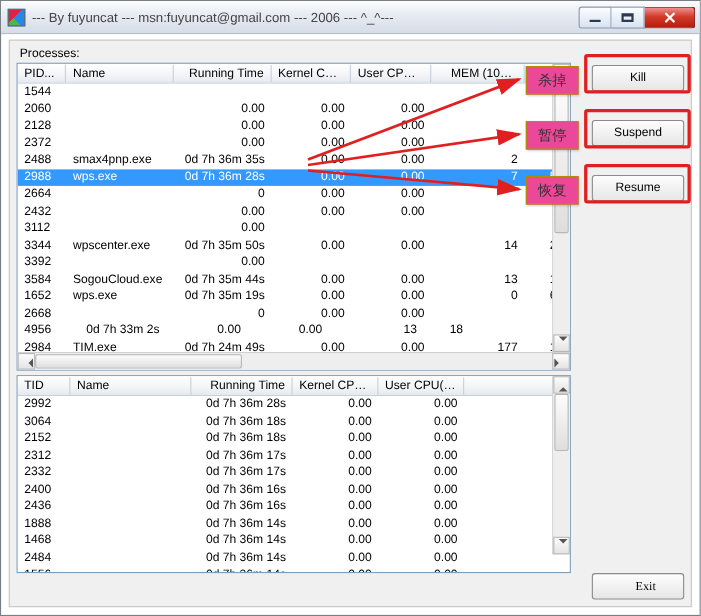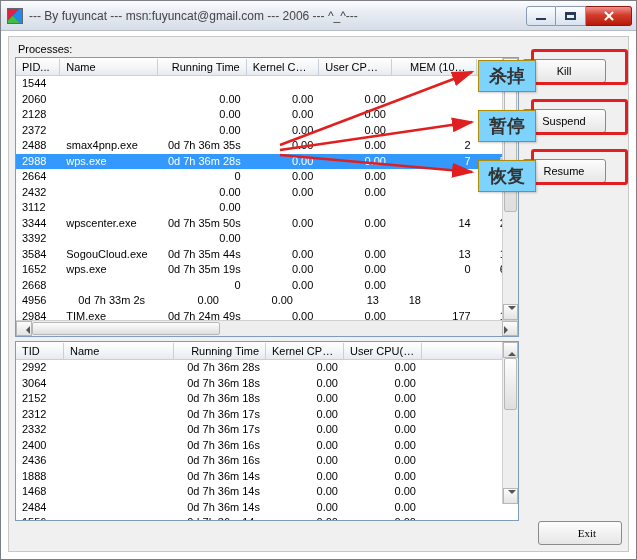--- a/index.html
+++ b/index.html
@@ -113,40 +113,40 @@
   }
   .vs-btn{height:16px;background:linear-gradient(#fdfdfd,#e3e3e3);border:1px solid #b7b7b7;position:relative;}
   .vs-btn.u::after{content:"";position:absolute;left:4px;top:5px;border:4px solid transparent;border-bottom-color:#555;}
   .vs-btn.d::after{content:"";position:absolute;left:4px;bottom:5px;border:4px solid transparent;border-top-color:#555;}
   .vs-track{position:absolute;top:16px;bottom:16px;left:0;right:0;background:#eee;}
   .vs-thumb{position:absolute;left:1px;right:1px;top:0;height:60%;background:linear-gradient(#fdfdfd,#dedede);border:1px solid #b7b7b7;border-radius:2px;}
   #threads .vs-thumb{height:40%;}
   #threads .listview{bottom:0;}
 
   
-  .side { position:absolute; right:22px; top:22px; width:84px; }
+  .side { position:absolute; right:6px; top:22px; width:84px; }
   .side button {
     width:84px; height:24px; margin-bottom:26px;
     background:linear-gradient(#fdfdfd,#e6e6e6);
     border:1px solid #8a8a8a; border-radius:3px;
     font-size:11px; font-family:inherit;
   }
   .exit-wrap { position:absolute; right:6px; bottom:6px; }
   .exit-wrap button{
     width:84px; height:24px;
     background:linear-gradient(#fdfdfd,#e6e6e6);
     border:1px solid #8a8a8a; border-radius:3px;
     font-size:11px; font-family:Liberation Serif, serif;padding-left:20px;
   }
 
   
   .callout {
     position:absolute; padding:3px 10px;
-    background:#7dd3fc; border:1px solid #b48a00;
-    font-size:18px; font-weight:bold; color:#333;
+    background:#ec4899; border:1px solid #b48a00;
+    font-size:13px; font-weight:normal; color:#333;
     box-shadow:1px 1px 2px rgba(0,0,0,.2);
   }
   .redbox { position:absolute; border:3px solid #e02020; border-radius:3px; pointer-events:none; }
   svg.arrows { position:absolute; left:0; top:0; width:637px; height:560px; pointer-events:none; }
 
   
   .main-col { position:absolute; left:6px; top:6px; width:504px; bottom:6px; }
 </style>
 </head>
 <body>

